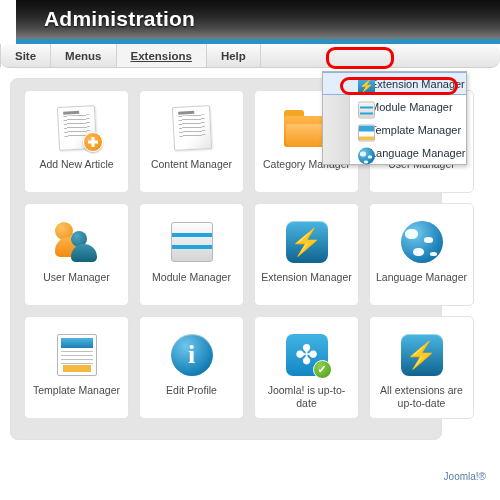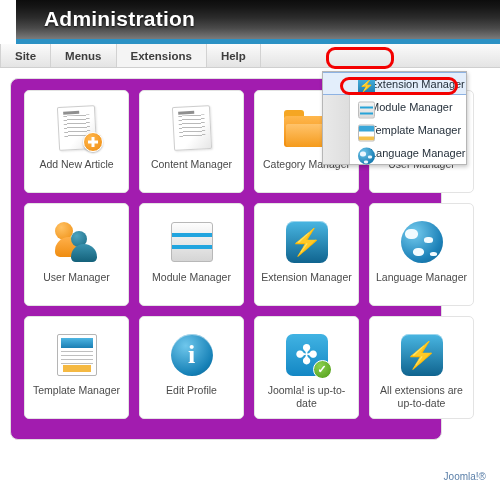--- a/index.html
+++ b/index.html
@@ -38,35 +38,37 @@
   }
 
   
   .menubar {
     position: relative;
     height: 24px;
     background: linear-gradient(to bottom, #fbfbfb 0%, #eeeeee 55%, #e4e4e4 100%);
     border-bottom: 1px solid #cfcfcf;
     display: flex;
     align-items: stretch;
+    border-radius: 9px;
   }
   .menu-item {
     position: relative;
     display: flex;
     align-items: center;
     padding: 0 14px;
     font-size: 11.5px;
     font-weight: bold;
     color: #3d3d3d;
     border-right: 1px solid #d2d2d2;
     white-space: nowrap;
   }
   .menu-item:first-child { border-left: 1px solid #d2d2d2; }
   .menu-item.active {
     background: #f4f4f4;
+    text-decoration: underline;
   }
   .menu-spacer { flex: 1; border-right: 1px solid transparent; }
 
   
   .annot-ring {
     position: absolute;
     border: 3px solid #f30000;
     border-radius: 9px;
     pointer-events: none;
     z-index: 40;
@@ -170,21 +172,21 @@
     width: 6px; height: 5px; border-radius: 40%;
     background: #eaf7ff;
     box-shadow: 7px 3px 0 -1px #eaf7ff, 3px 8px 0 -1px #eaf7ff;
   }
 
   
   .panel {
     position: absolute;
     left: 10px; top: 78px;
     width: 432px; height: 362px;
-    background: #a21caf;
+    background: #e5e5e5;
     border: 1px solid #e0e0e0;
     border-radius: 8px;
   }
 
   .grid {
     position: absolute;
     left: 13px; top: 11px;
     width: 456px;
     display: flex;
     flex-wrap: wrap;

